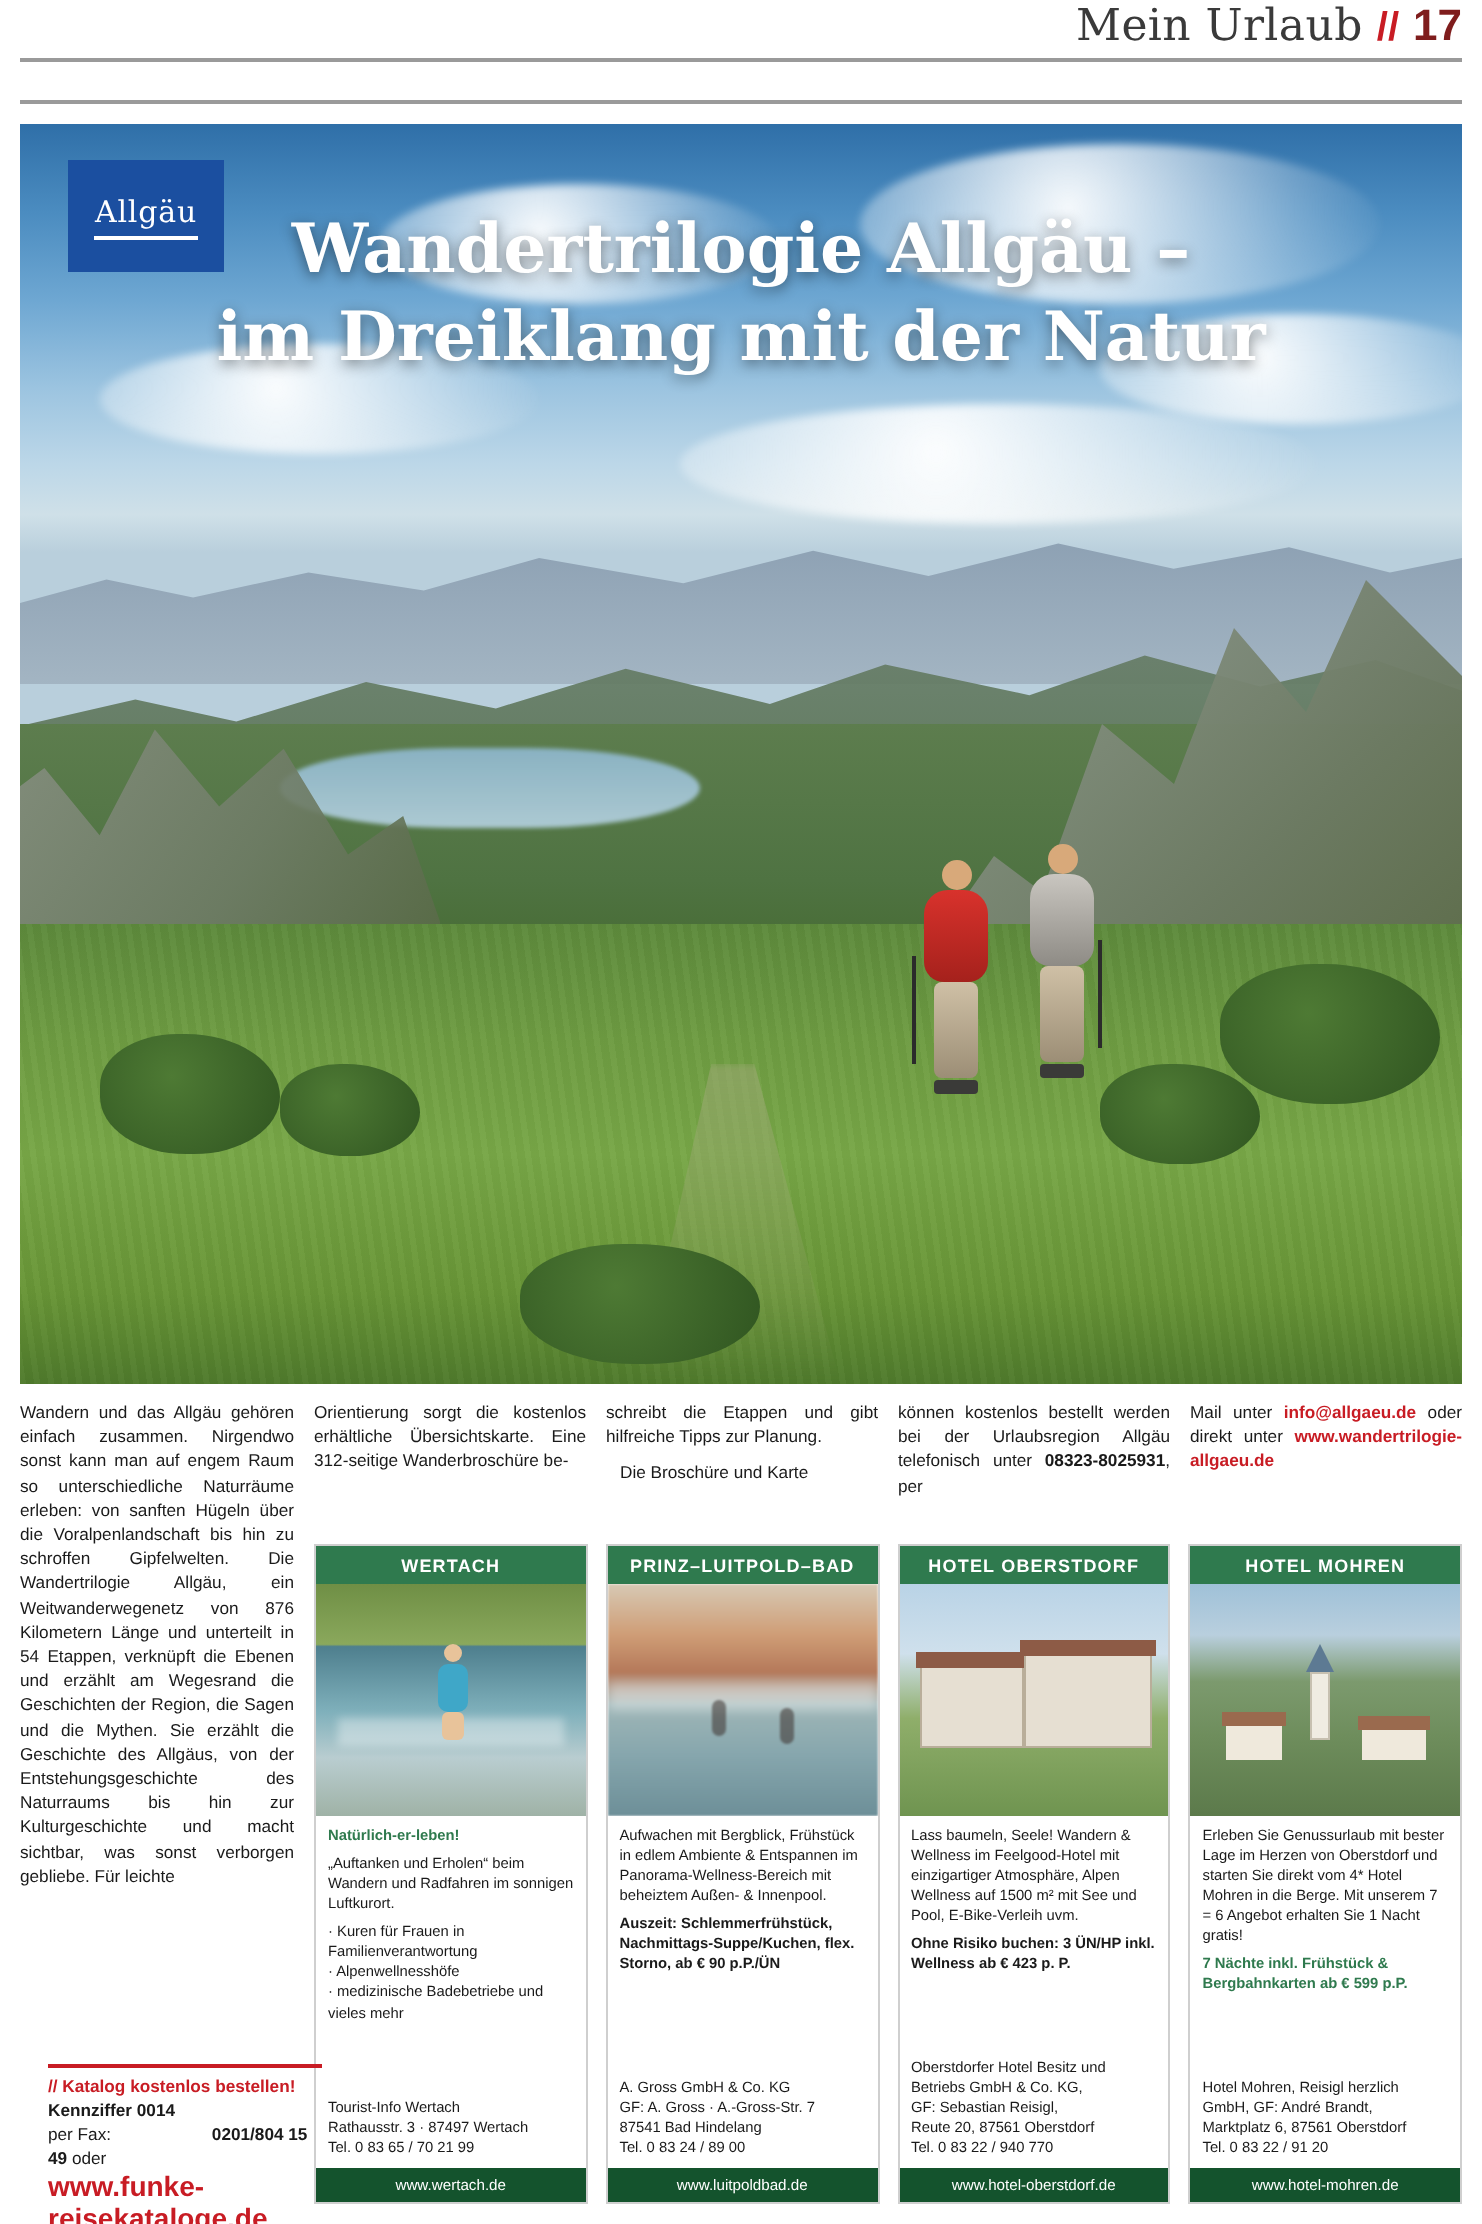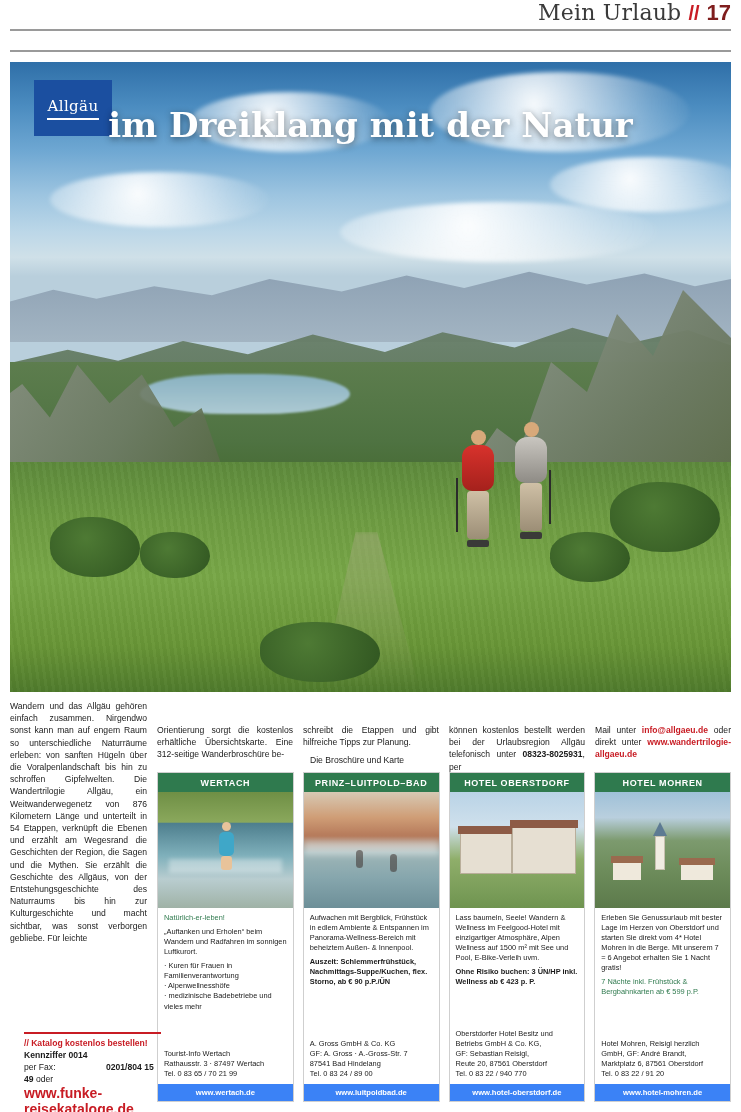--- a/index.html
+++ b/index.html
@@ -172,27 +172,27 @@
     display:flex; flex-direction:column; position:relative;
   }
   .ad-head {
     height:19px; background:#2f7a4e; color:#ffffff;
     display:flex; align-items:center; justify-content:center;
     font-size:9px; font-weight:700; letter-spacing:.6px;
   }
   .ad-img { height:116px; position:relative; overflow:hidden; }
   .ad-body { padding:5px 6px 4px 6px; font-size:7.4px; line-height:1.36; flex:1; }
   .ad-body p { margin:0 0 4px 0; }
-  .ad-body .green { color:#2f7a4e; font-weight:400; }
+  .ad-body .green { color:#2f7a4e; font-weight:700; }
   .ad-body .list { margin:0; padding-left:0; list-style:none; }
   .ad-body .list li:before { content:"· "; }
   .ad-foot {
-    height:17px; background:#3b82f6; color:#ffffff;
+    height:17px; background:#14532d; color:#ffffff;
     display:flex; align-items:center; justify-content:center;
-    font-size:7.6px; font-weight:700;
+    font-size:7.6px; font-weight:400;
   }
   .ad-contact { font-size:7.4px; line-height:1.36; padding:0 6px 5px 6px; }
   .ad-contact .bold { font-weight:400; }
 
   
   .img-pool {
     position:absolute; inset:0;
     background: linear-gradient(to bottom, #6f8f45 0%, #8aa85c 26%, #4e7f8e 27%, #7fb0bb 55%, #b9cdd0 75%, #9fb2a6 100%);
   }
   .img-pool:after{
@@ -293,29 +293,30 @@
       <div class="hk-legs"></div>
       <div class="hk-boot"></div>
       <div class="hk-pole" style="left:34px;"></div>
     </div>
 
     <div class="hero-logo">
       <span class="hero-logo-text">Allgäu</span>
     </div>
 
     <div class="hero-title">
+      <div>Wandertrilogie Allgäu –</div>
       <div>im Dreiklang mit der Natur</div>
     </div>
   </div>
 
   <div class="leftcol-long">
     <p>Wandern und das Allgäu gehören einfach zusammen. Nirgendwo sonst kann man auf engem Raum so unterschiedliche Naturräume erleben: von sanften Hügeln über die Voralpenlandschaft bis hin zu schroffen Gipfelwelten. Die Wandertrilogie Allgäu, ein Weitwanderwegenetz von 876 Kilometern Länge und unterteilt in 54 Etappen, verknüpft die Ebenen und erzählt am Wegesrand die Geschichten der Region, die Sagen und die Mythen. Sie erzählt die Geschichte des Allgäus, von der Entstehungsgeschichte des Naturraums bis hin zur Kulturgeschichte und macht sichtbar, was sonst verborgen gebliebe. Für leichte</p>
   </div>
 
-  <div class="cols" style="left:157px; width:574px;margin-top:24px;">
+  <div class="cols" style="left:157px; width:574px;">
     <div class="col">
       <p>Orientierung sorgt die kostenlos erhältliche Übersichtskarte. Eine 312-seitige Wanderbroschüre be-</p>
     </div>
     <div class="col">
       <p>schreibt die Etappen und gibt hilfreiche Tipps zur Planung.</p>
       <p class="indent">Die Broschüre und Karte</p>
     </div>
     <div class="col">
       <p>können kostenlos bestellt werden bei der Urlaubsregion Allgäu telefonisch unter <b>08323-8025931</b>, per</p>
     </div>

